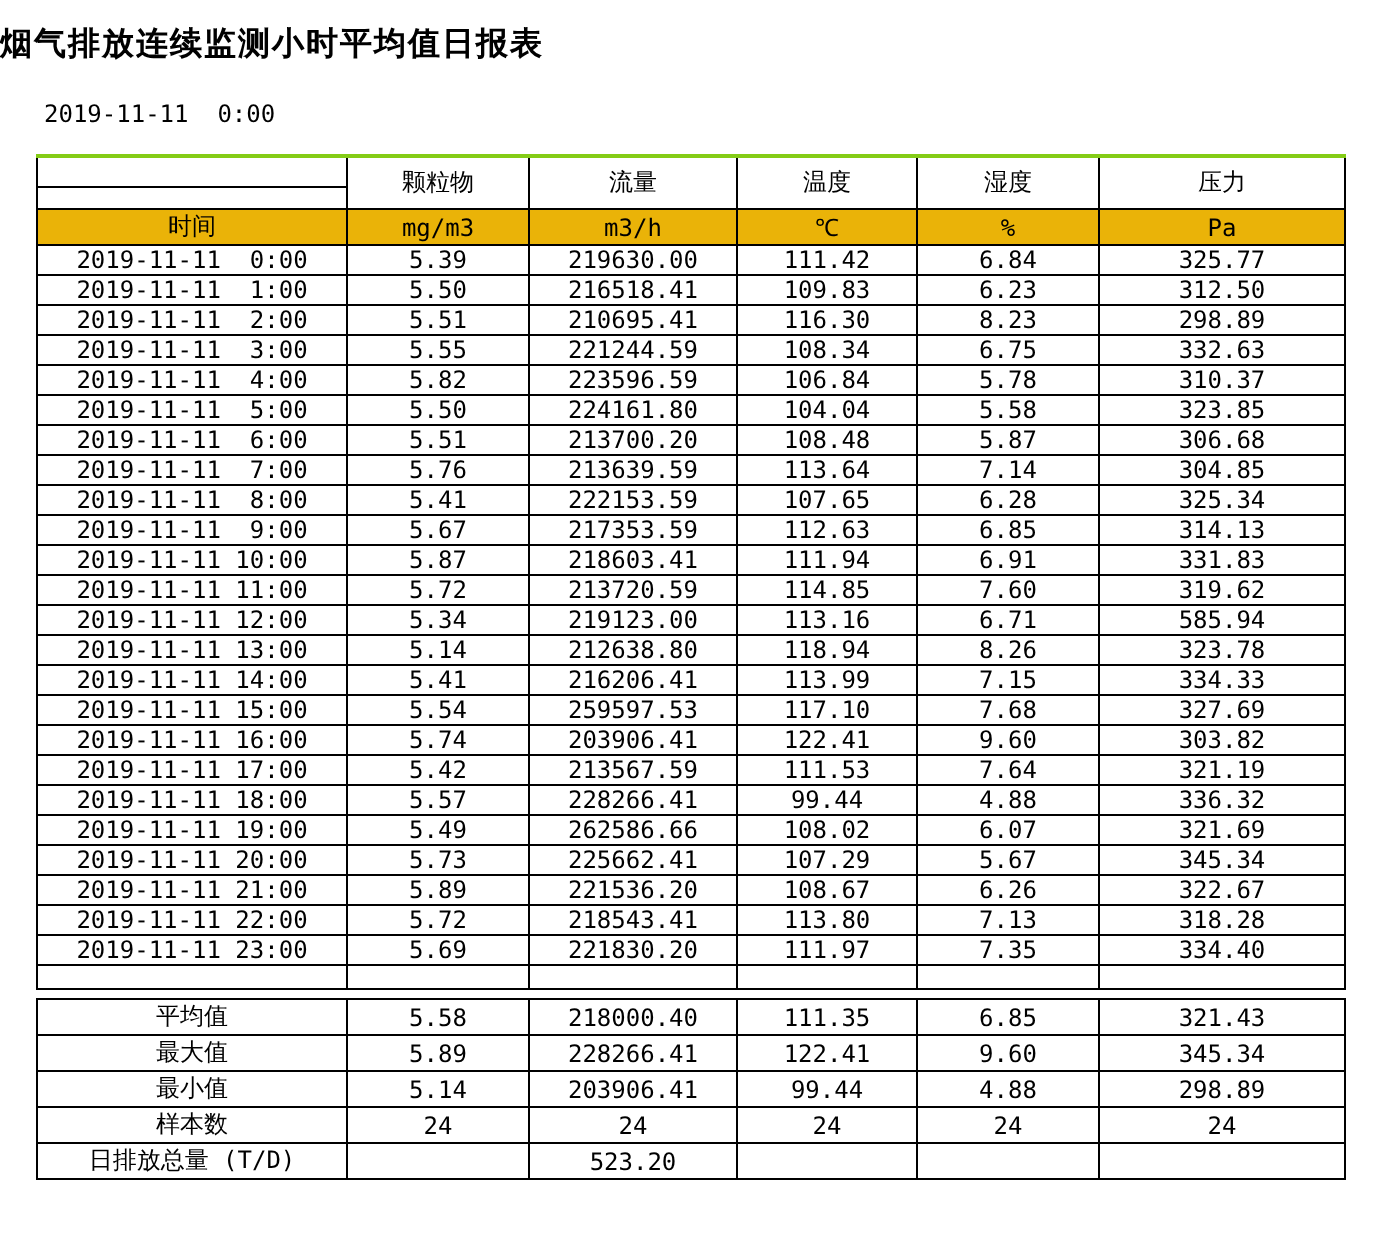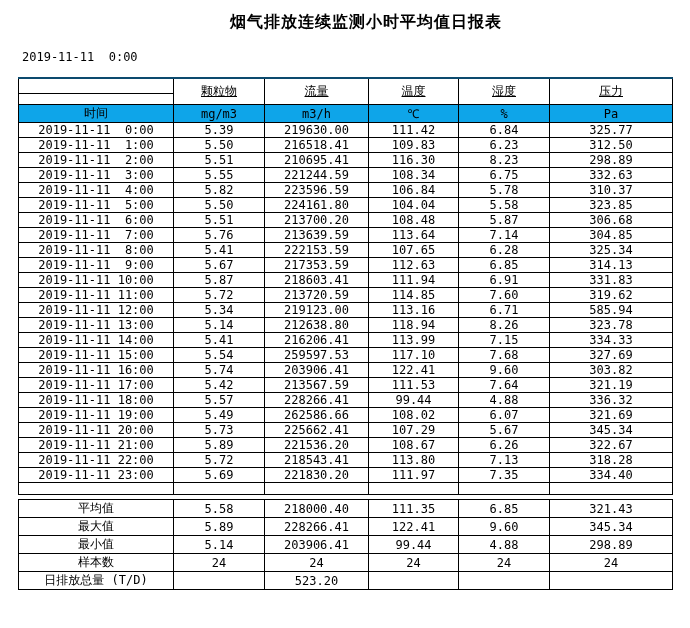--- a/index.html
+++ b/index.html
@@ -8,44 +8,43 @@
     background: #ffffff; color: #000000;
     font-family: "DejaVu Sans Mono", "Liberation Mono", monospace;
     overflow: hidden;
   }
   .std-code {
     margin: 8px 0 0 22px;
     font-weight: bold; font-size: 12px;
     white-space: pre;
   }
   .title {
-    text-align: center; font-weight: bold;
+    font-weight: bold;
     font-size: 16px; margin-top: 12px;
     letter-spacing: 1px;
-    padding-left: 42px;
   }
   .meta {
     display: flex; justify-content: space-between; align-items: flex-start;
     margin: 16px 28px 0 22px;
   }
   .meta-left div { font-weight: bold; font-size: 12px; line-height: 19px; }
   .meta-date { font-size: 12px; white-space: pre; margin-top: 1px; }
   table.report {
     border-collapse: collapse; table-layout: fixed;
     margin: 13px 0 0 18px; width: 654px;
   }
   table.report td {
     border: 1px solid #000;
     text-align: center; vertical-align: middle;
     font-size: 12px; height: 13px;
     padding: 0 2px; overflow: hidden; white-space: pre;
   }
-  tr.h1 td { border-top: 2px solid #0c4a6e; height: 14px; text-decoration: underline; }
+  tr.h1 td { border-top: 2px solid #84cc16; height: 14px; }
   tr.h2 td { height: 10px; }
-  tr.units td { background: #0ea5e9; height: 14px; margin-left: 48px; }
+  tr.units td { background: #eab308; height: 14px; margin-left: 48px; }
   tr.blank td { height: 11px; }
   tr.spacer td { border: none; background: #ffffff; height: 4px; }
 </style>
 </head>
 <body>
 
 <div>
 
 
   <div class="title">烟气排放连续监测小时平均值日报表</div>

